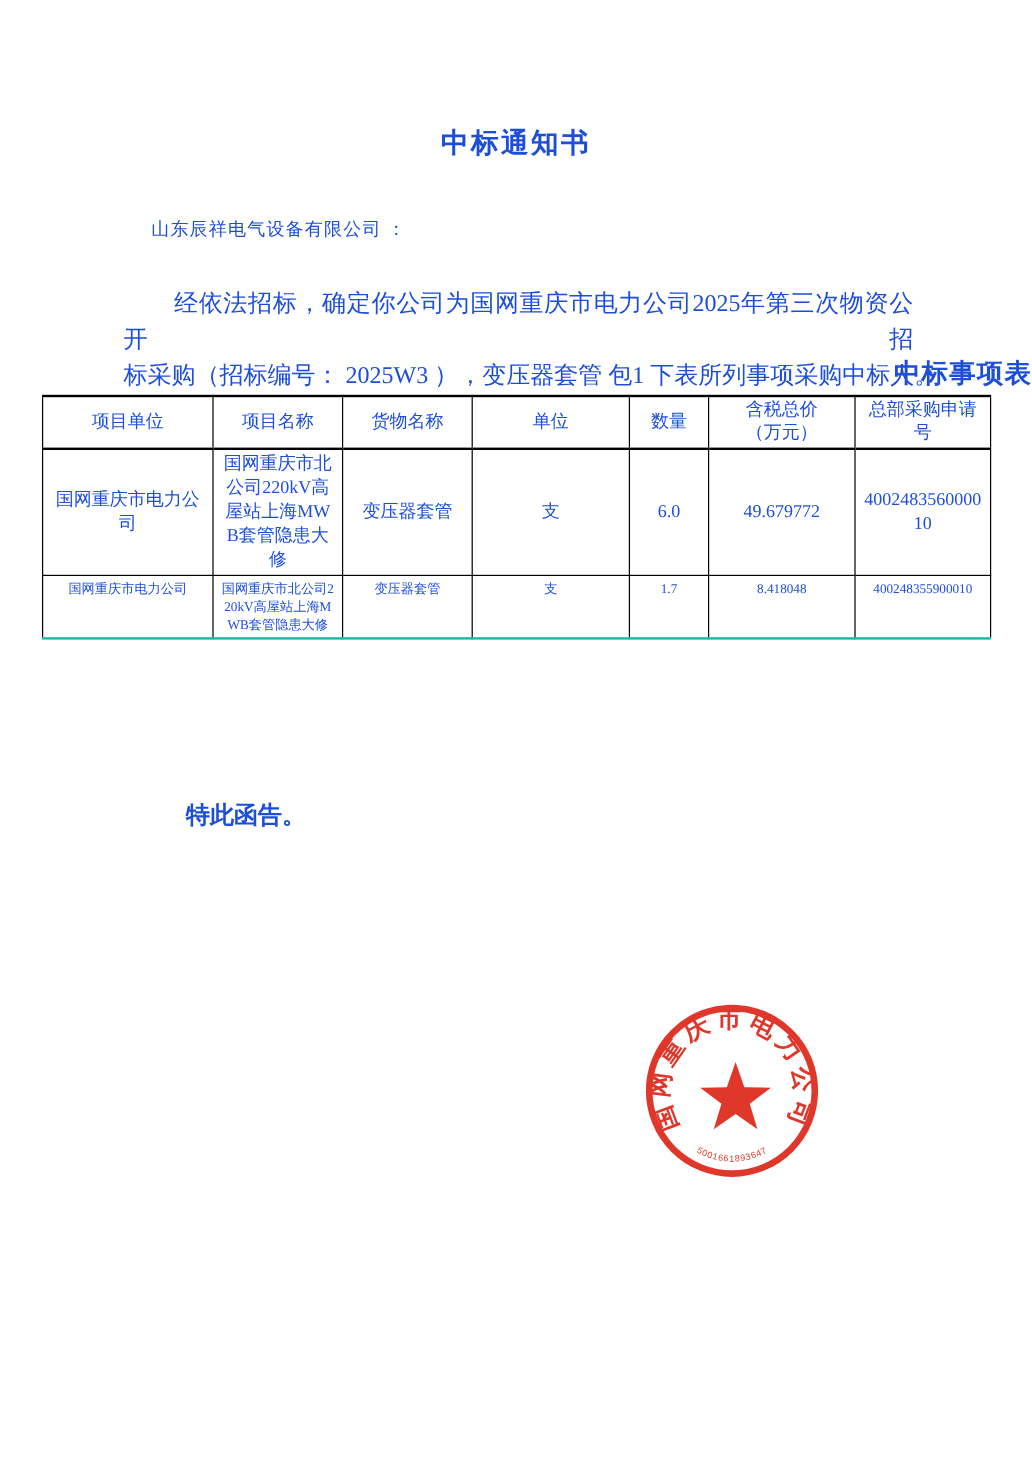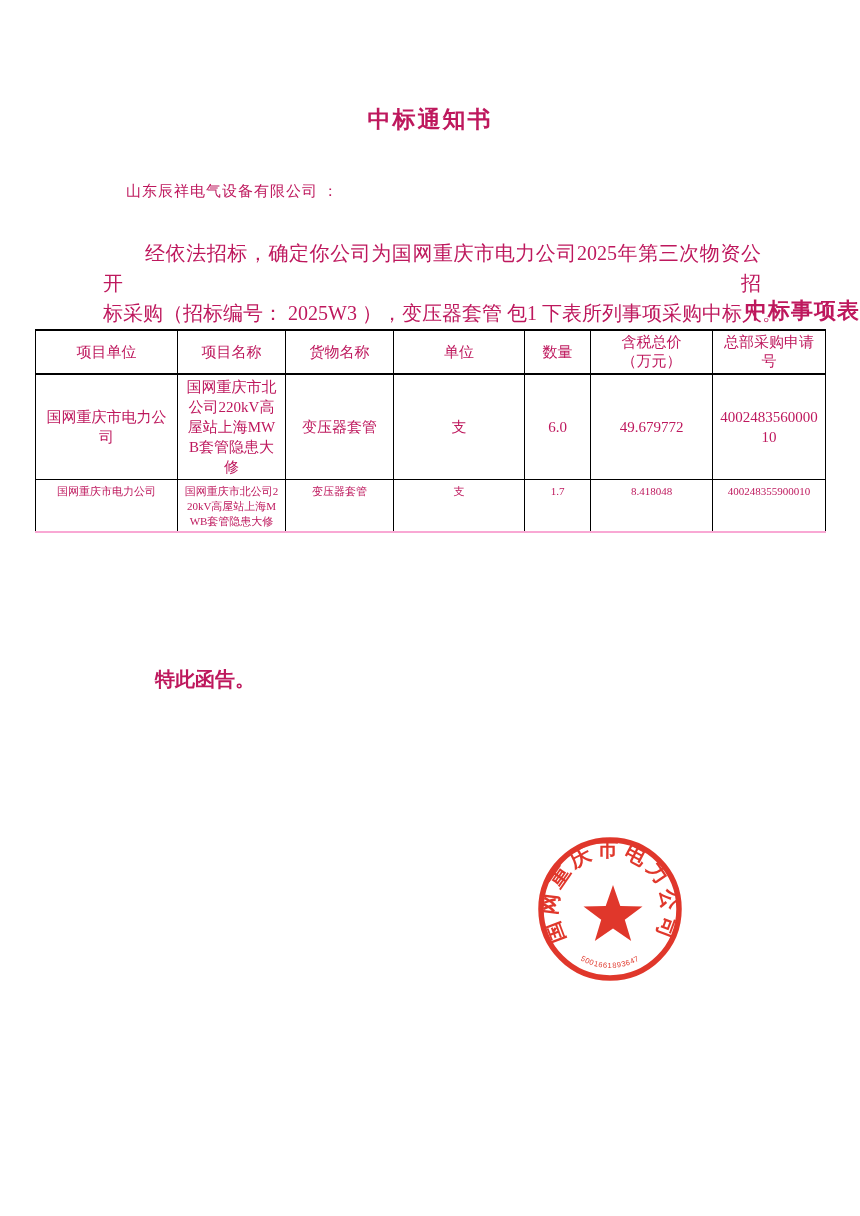--- a/index.html
+++ b/index.html
@@ -2,21 +2,21 @@
 <html><head>
 <meta charset="utf-8">
 <style>
   html,body{margin:0;padding:0;background:#e9e9e9;}
   .page{
     position:relative;
     width:860px;height:1216px;
     margin:0 auto;
     background:#ffffff;
     font-family:"Liberation Serif","DejaVu Serif",serif;
-    color:#be185d;
+    color:#1d4ed8;
     overflow:hidden;
   }
   .doc-title{
     position:absolute;top:104px;left:0;width:100%;
     text-align:center;font-size:23px;font-weight:bold;letter-spacing:2px;
   }
   .recipient{
     position:absolute;top:182px;left:126px;
     font-size:15px;letter-spacing:1px;
   }
@@ -30,21 +30,21 @@
   .indent{text-indent:42px;}
   .jl{text-align:justify;text-align-last:justify;}
   .nw{white-space:nowrap;overflow:visible;}
   .table-title{
     position:absolute;top:296px;left:0;width:100%;
     text-align:right;font-size:22px;font-weight:bold;letter-spacing:1px;
   }
   table.award{
     position:absolute;top:329px;left:35px;
     width:790px;border-collapse:collapse;table-layout:fixed;
-    border-top:2px solid #000;border-bottom:2px solid #f9a8d4;
+    border-top:2px solid #000;border-bottom:2px solid #14b8a6;
   }
   table.award th,table.award td{
     border:1px solid #000;
     text-align:center;vertical-align:middle;
     word-break:break-all;
     font-weight:normal;
     padding:2px 6px;
   }
   table.award thead th{
     border-bottom:2px solid #000;

